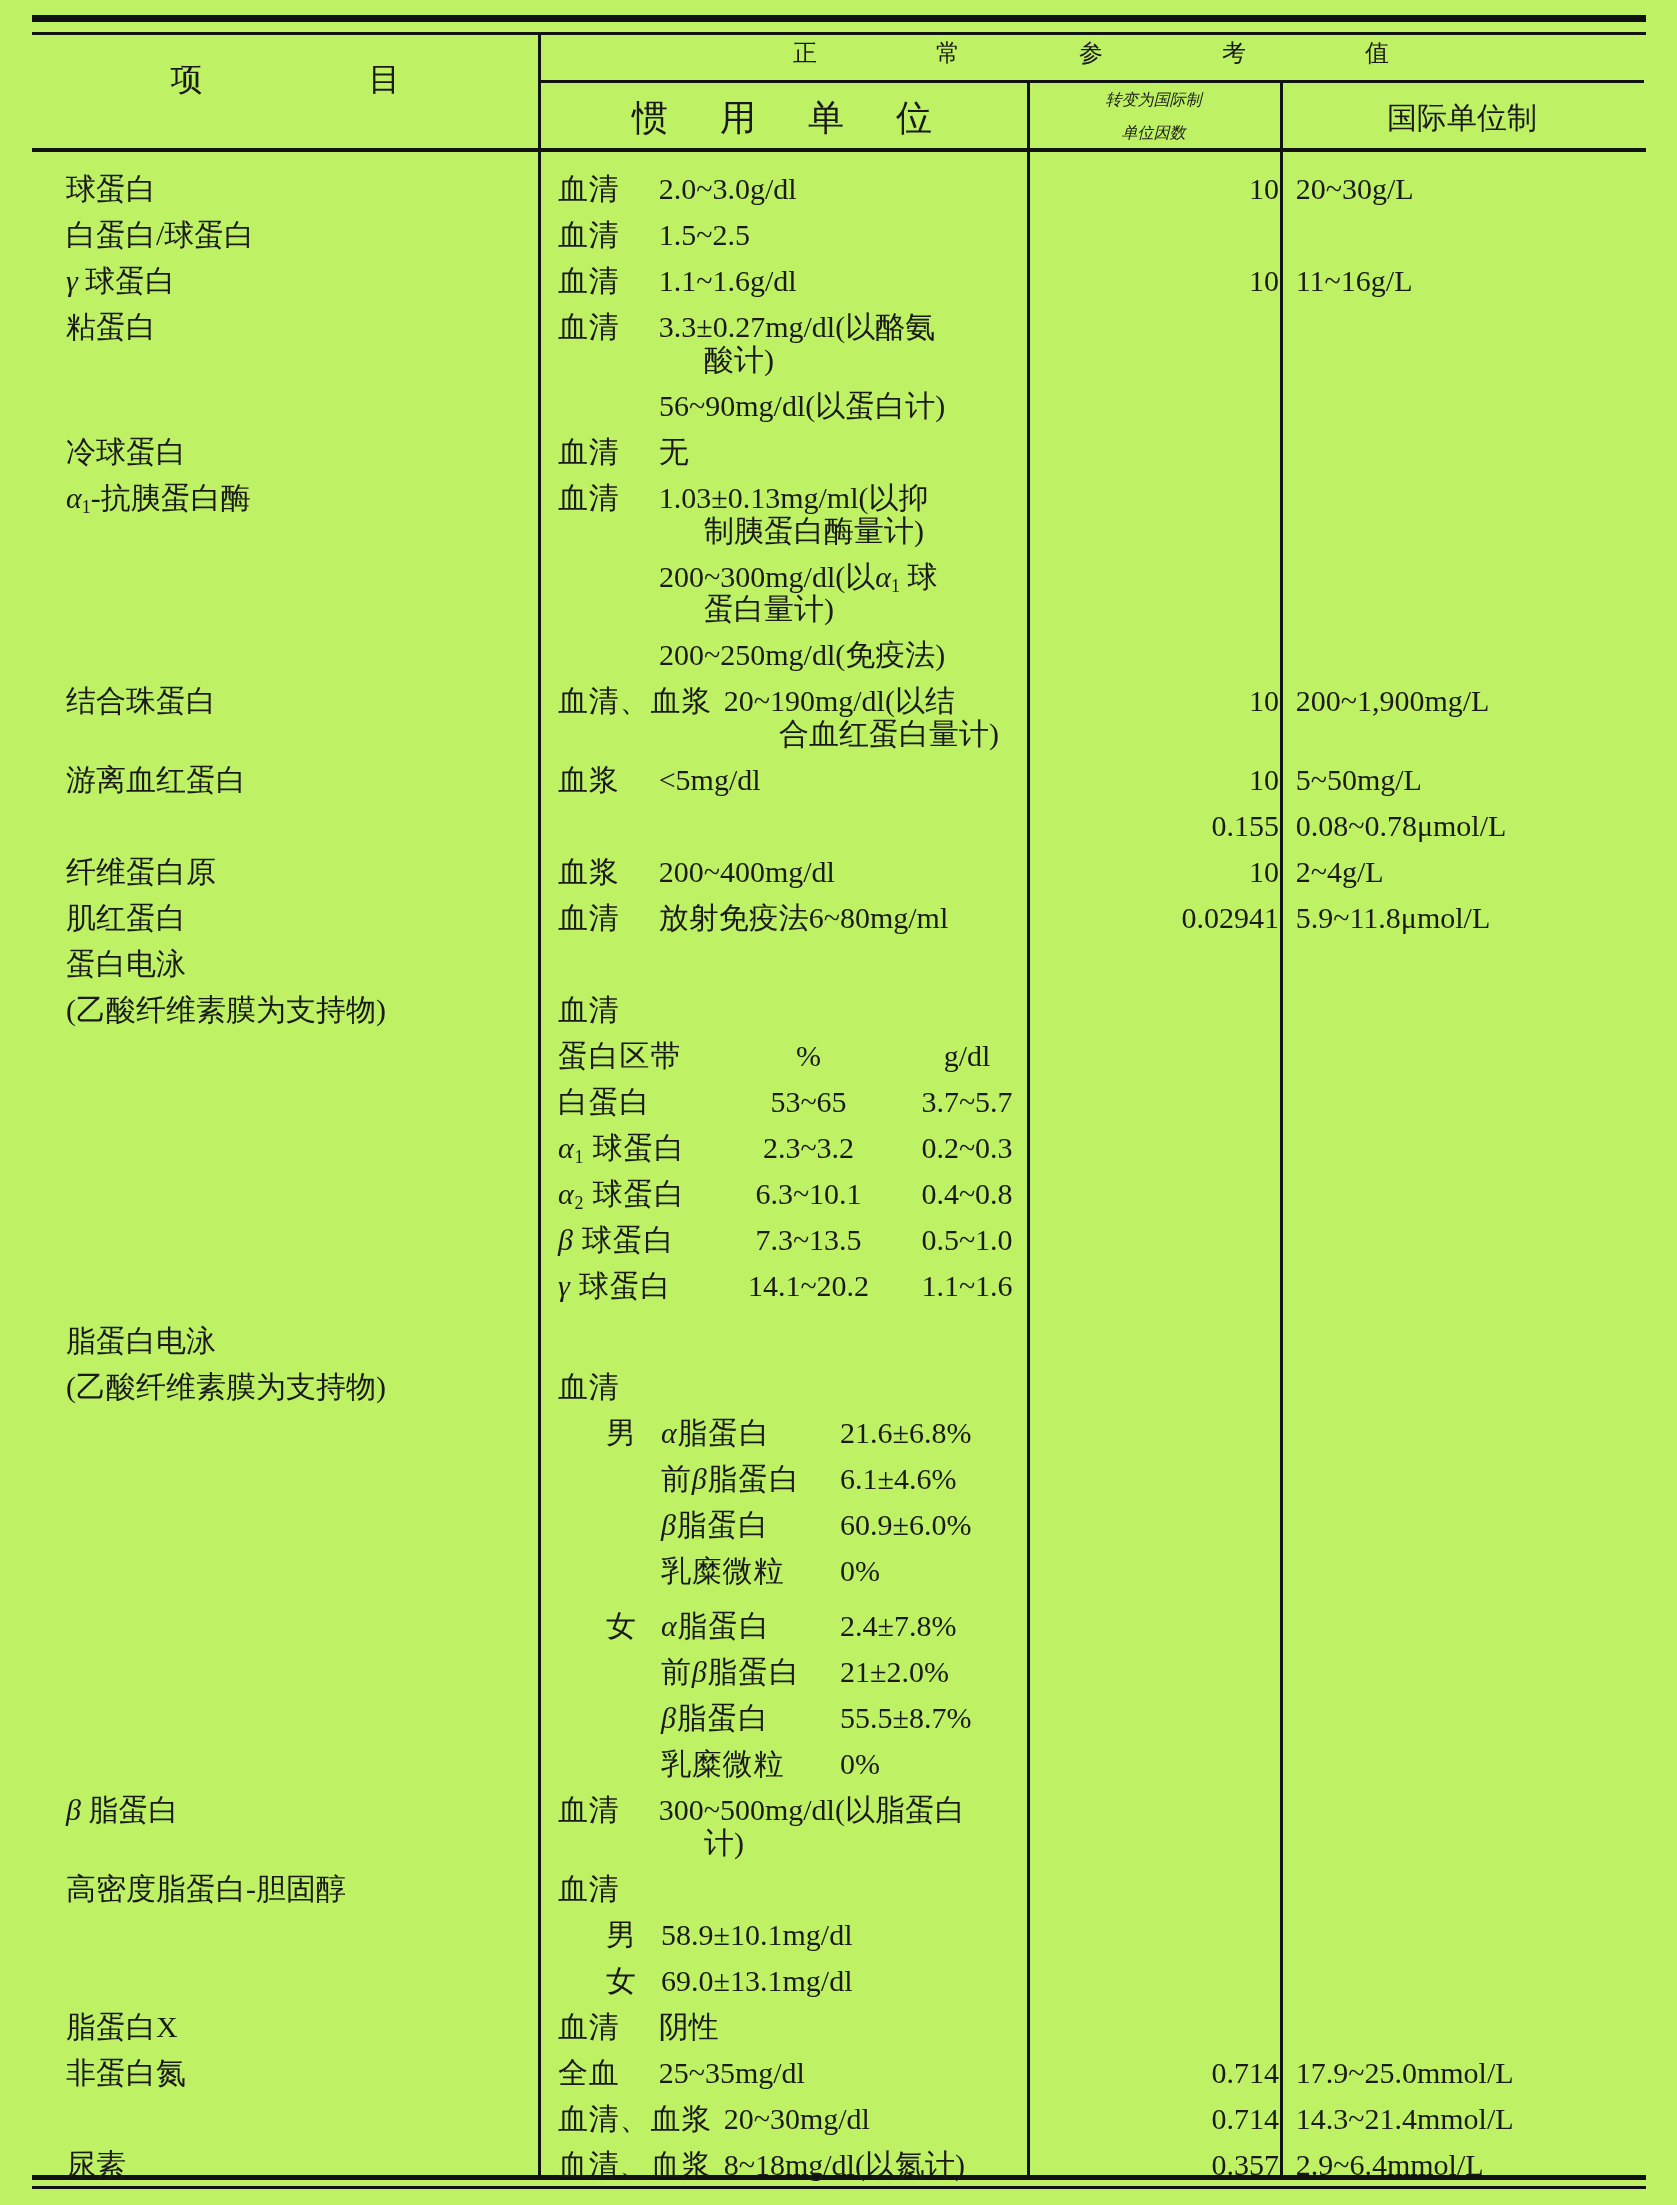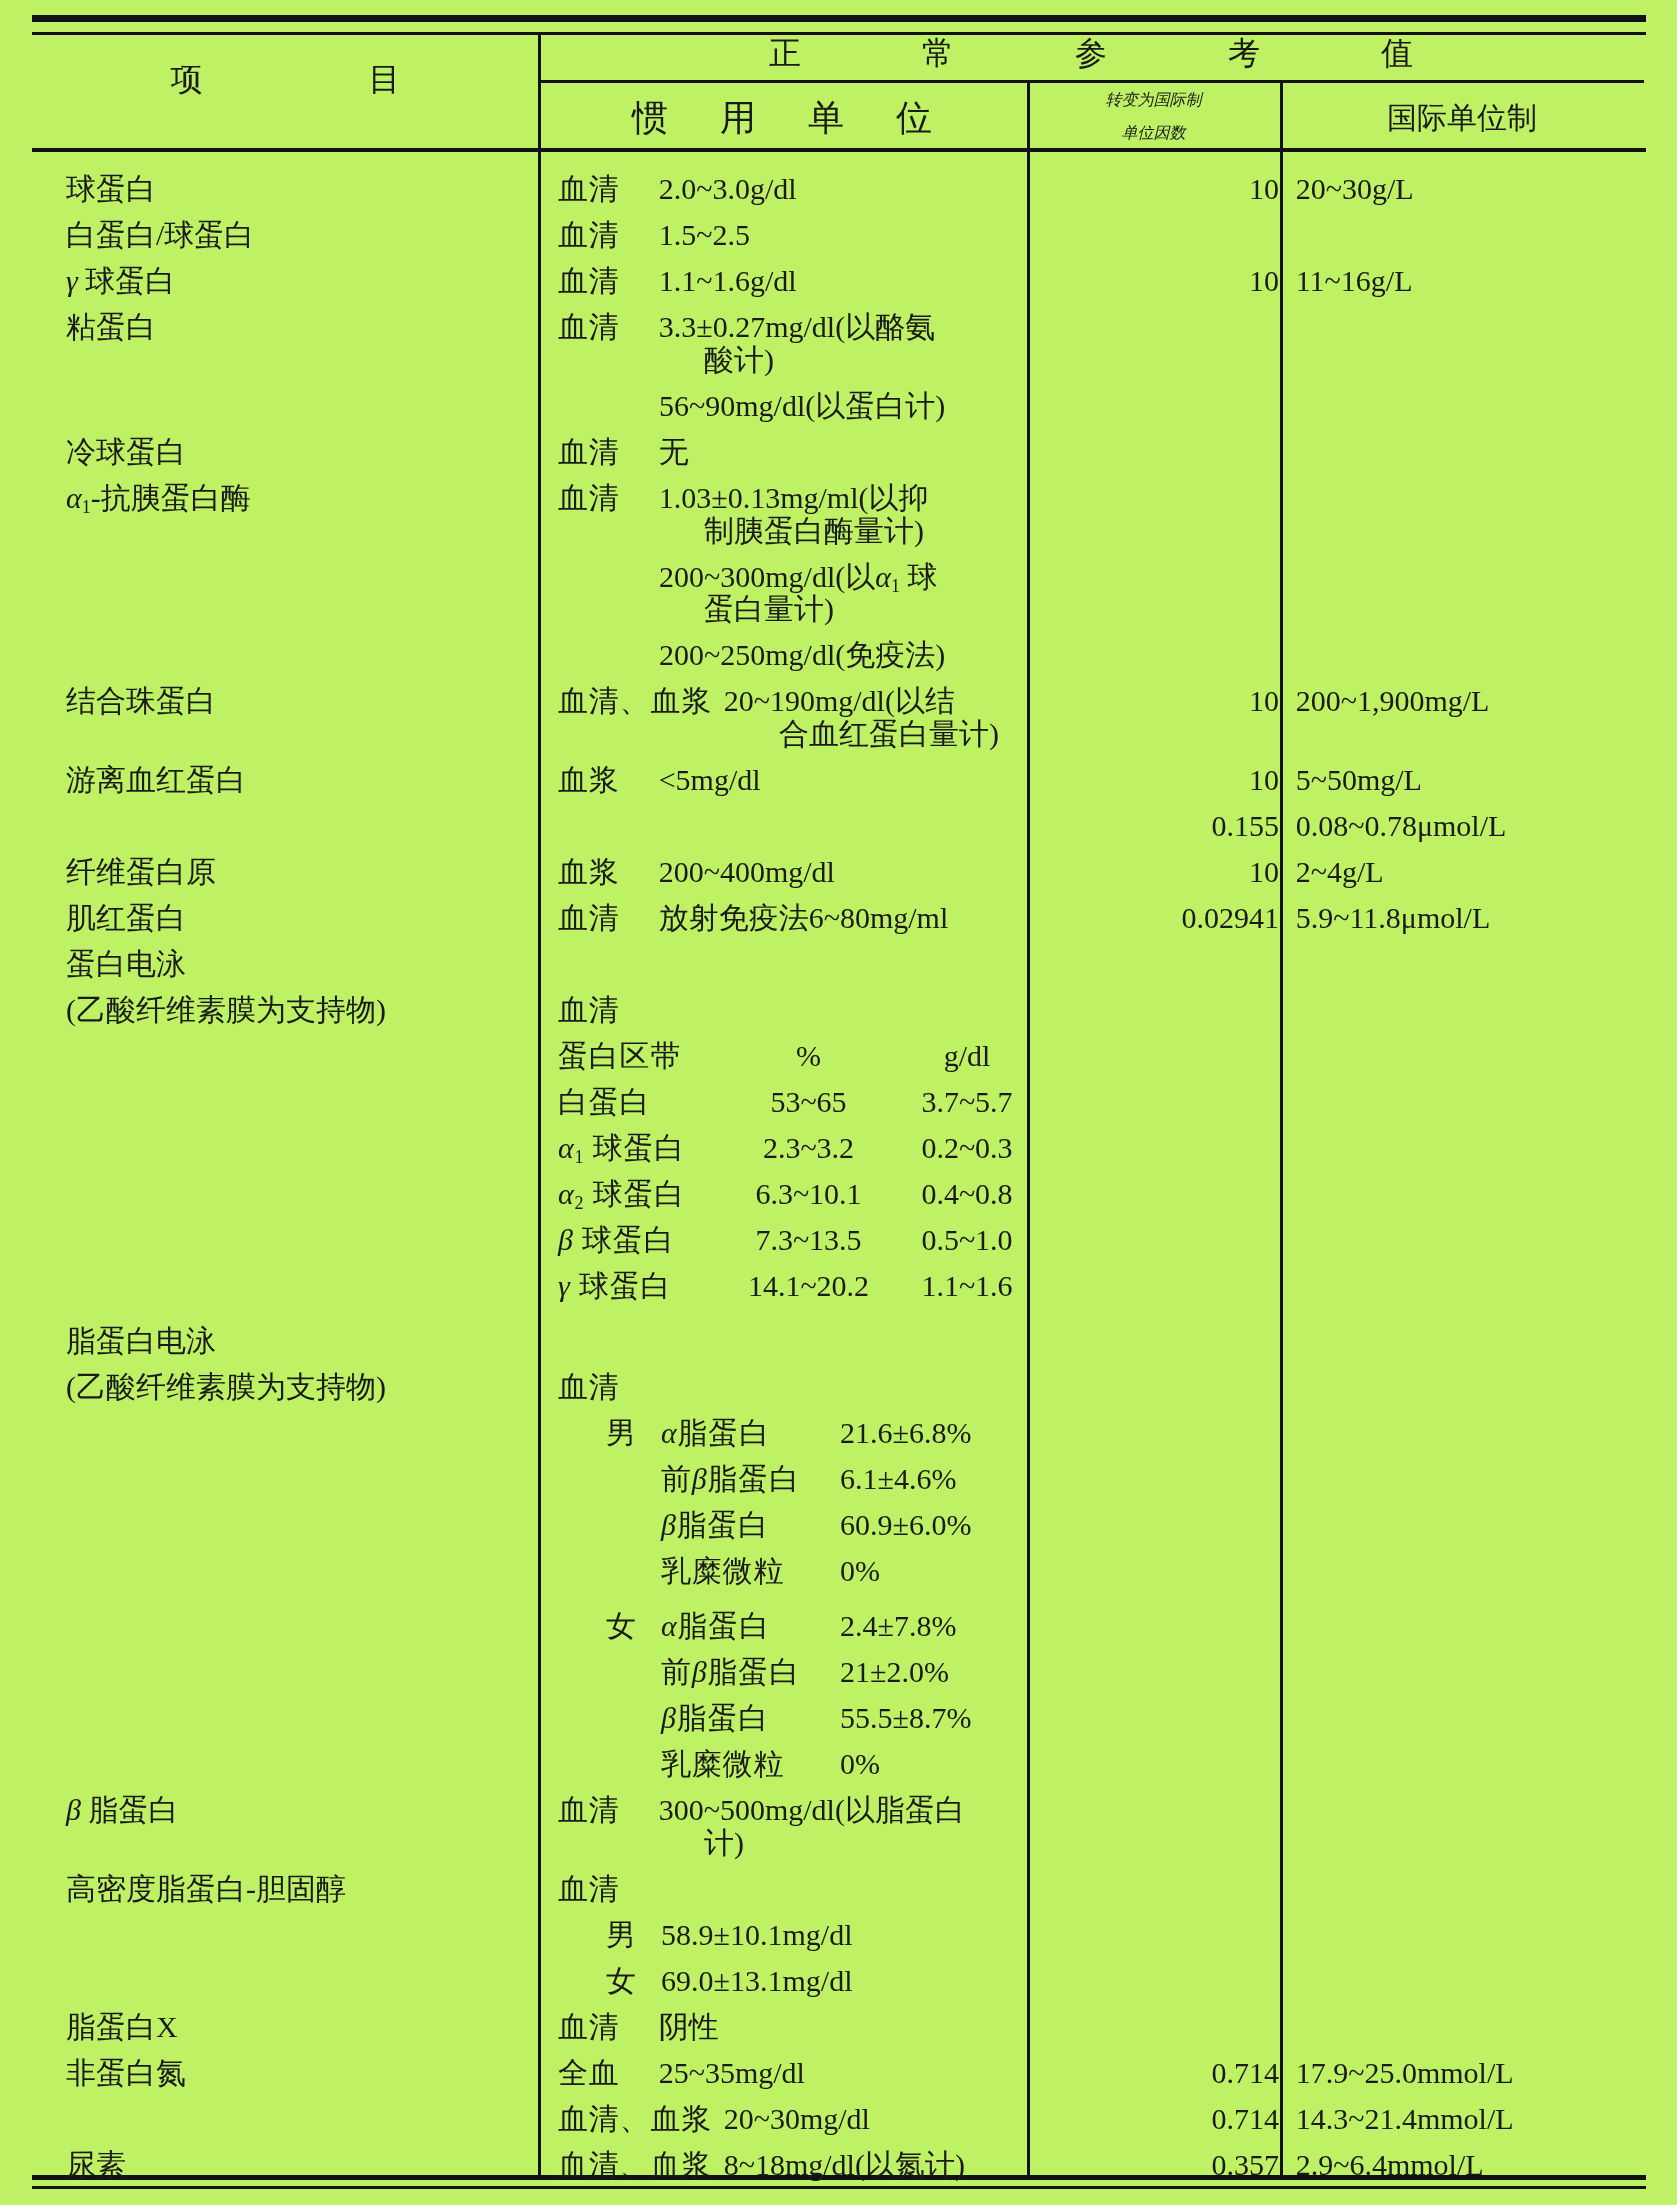--- a/index.html
+++ b/index.html
@@ -21,21 +21,21 @@
   #rule-normal-sub  { left:538px; top:80px;   width:1106px; height:3.3px; }
   #rule-header-bot  { left:32px;  top:148px;  width:1614px; height:4.2px; }
   #rule-bottom-thick{ left:32px;  top:2175px; width:1614px; height:5px; }
   #rule-bottom-thin { left:32px;  top:2186px; width:1614px; height:2.5px; }
   #vrule-item       { left:538px;  top:35px; width:2.5px; height:2140px; }
   #vrule-factor     { left:1027px; top:80px; width:2.5px; height:2095px; }
   #vrule-si         { left:1280px; top:80px; width:2.5px; height:2095px; }
 
   .hdr { position:absolute; text-align:center; white-space:nowrap; }
   .hdr-item   { left:33px;   width:505px;  top:63px;  font-size:32px; word-spacing:158px; }
-  .hdr-normal { left:538px;  width:1106px; top:37px;  font-size:32px; word-spacing:113px; }
+  .hdr-normal { left:538px;  width:1106px; top:37px;  font-size:24px; word-spacing:113px; }
   .hdr-conv   { left:538px;  width:488px;  top:102px; font-size:36px; word-spacing:43px; }
   .hdr-factor { left:1027px; width:253px;  top:84px; font-size:16px; line-height:32.5px;font-style:italic; }
   .hdr-si     { left:1280px; width:364px;  top:102px; font-size:30px;text-align:center; }
 
   .rows { position:absolute; left:33px; top:153px; width:1611px; }
   .row  { display:flex; align-items:flex-start; margin-top:14px; }
   .row.first { margin-top:20px; }
   .row.cont  { margin-top:0.8px; }
   .row.gap   { margin-top:23px; }
 

